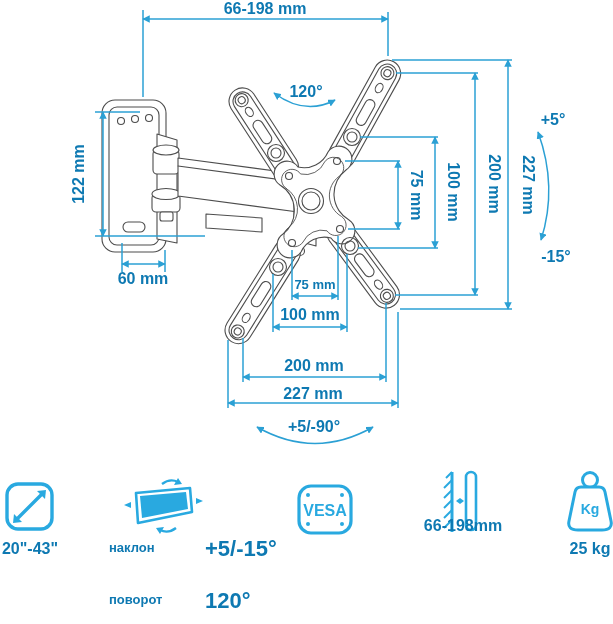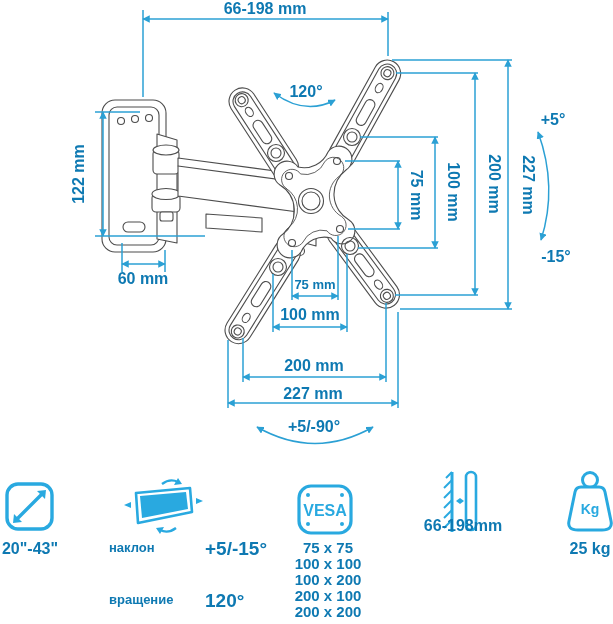--- a/index.html
+++ b/index.html
@@ -9,21 +9,21 @@
   svg{display:block;}
   svg text{font-family:"Liberation Sans",sans-serif;font-weight:bold;fill:#0e79b2;}
   .dim-label{font-size:16px;}
   .dim-label-sm{font-size:13px;}
   
   .spec{position:absolute;color:#0e79b2;font-weight:bold;}
   .spec-label{color:#0e79b2;font-weight:bold;font-size:16px;text-align:center;}
   .mov-grid{position:absolute;left:109px;top:541px;width:120px;display:grid;
             grid-template-columns:60px auto;column-gap:2px;row-gap:9px;align-items:start;gap:36px;}
   .mov-name{font-size:13px;color:#0e79b2;font-weight:bold;line-height:14px;}
-  .mov-val{font-size:19px;color:#0e79b2;font-weight:bold;line-height:16px;}
+  .mov-val{font-size:22px;color:#0e79b2;font-weight:bold;line-height:16px;}
   .vesa-list{position:absolute;left:288px;top:540px;width:80px;text-align:center;
              font-size:15px;line-height:16px;color:#0e79b2;font-weight:bold;}
 </style>
 </head>
 <body>
 
 <div class="stage">
 
 <svg width="613" height="465" viewBox="0 0 613 465">
   <defs>
@@ -222,41 +222,34 @@
   <path d="M44,8 Q52,2 60,6" fill="none" stroke="#29a9e0" stroke-width="2.4"></path>
   <path d="M60,2 L64,8 L56,9 Z" fill="#29a9e0"></path>
   <path d="M58,52 Q50,58 42,54" fill="none" stroke="#29a9e0" stroke-width="2.4"></path>
   <path d="M42,58 L38,52 L46,51 Z" fill="#29a9e0"></path>
   <path d="M13,32 L6,29 L13,26 Z" fill="#29a9e0"></path>
   <path d="M78,22 L85,25 L78,28 Z" fill="#29a9e0"></path>
 </svg>
 <div class="mov-grid">
   <div class="mov-name">наклон</div>
   <div class="mov-val">+5/-15°</div>
-  <div class="mov-name">вращение</div>
+  <div class="mov-name">поворот</div>
   <div class="mov-val">120°</div>
   <div class="mov-name">вращение экрана</div>
   <div class="mov-val">+9-90°</div>
 </div>
 
 <svg class="spec" style="left:296px;top:480px;" width="58" height="58" viewBox="0 0 58 58">
   <rect x="3" y="6" width="52" height="47" rx="12" fill="none" stroke="#29a9e0" stroke-width="3.2"></rect>
   <circle cx="12" cy="15" r="2" fill="#29a9e0"></circle>
   <circle cx="46" cy="15" r="2" fill="#29a9e0"></circle>
   <circle cx="12" cy="44" r="2" fill="#29a9e0"></circle>
   <circle cx="46" cy="44" r="2" fill="#29a9e0"></circle>
   <text x="29" y="36" text-anchor="middle" style="font-size:16px;fill:#29a9e0;">VESA</text>
 </svg>
-<div class="vesa-list">
-  <div>75 x 75</div>
-  <div>100 x 100</div>
-  <div>100 x 200</div>
-  <div>200 x 100</div>
-  <div>200 x 200</div>
-</div>
 
 <svg class="spec" style="left:440px;top:466px;" width="44" height="72" viewBox="0 0 44 72">
   <path d="M12,6 V66" stroke="#29a9e0" stroke-width="3" fill="none"></path>
   <g stroke="#29a9e0" stroke-width="2" fill="none">
     <path d="M12,14 L4,22"></path>
         <path d="M12,24 L4,32"></path>
         <path d="M12,34 L4,42"></path>
     <path d="M12,44 L4,52"></path>
         <path d="M12,54 L4,62"></path>
         <path d="M12,6 L6,12"></path>

